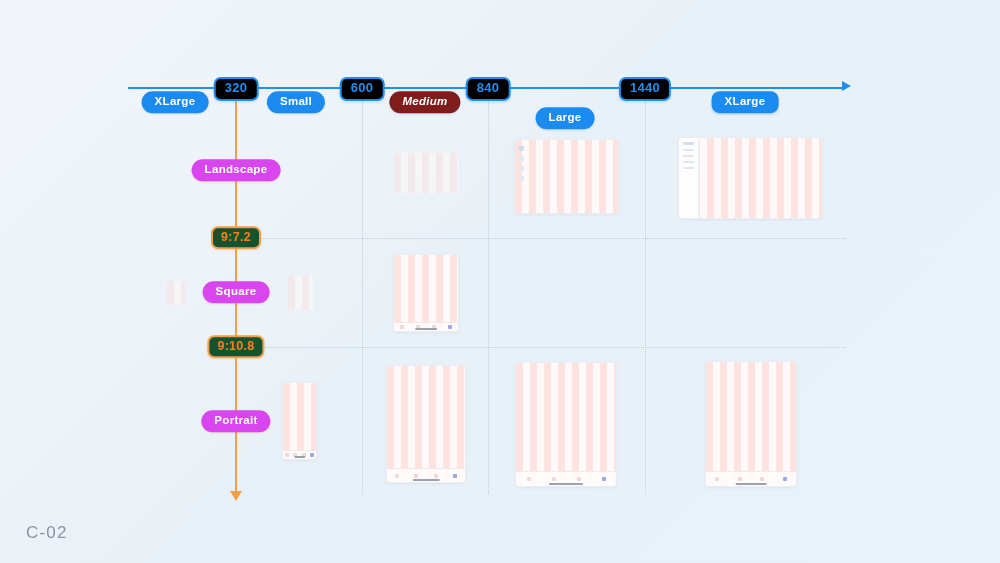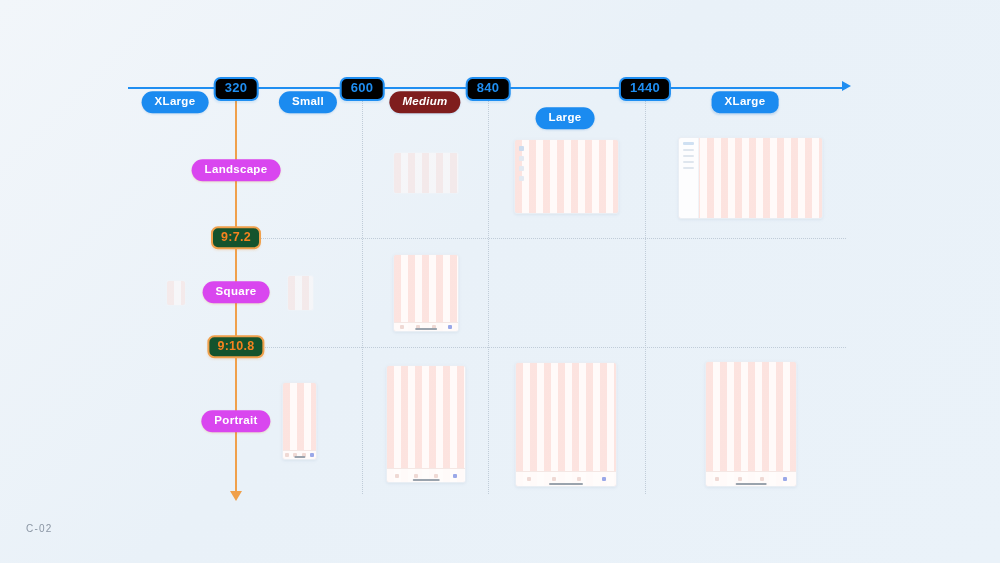--- a/index.html
+++ b/index.html
@@ -12,21 +12,21 @@
   }
   #stage{position:absolute;left:0;top:0;width:1000px;height:563px;}
 
   
   .page-title{
     position:absolute;left:26px;top:23px;
     font-size:12.5px;color:#5b6877;letter-spacing:.2px;white-space:nowrap;
   }
   .page-code{
     position:absolute;left:26px;top:523px;
-    font-size:10px;color:#8a95a3;letter-spacing:1.2px;
+    font-size:17px;color:#8a95a3;letter-spacing:1.2px;
   }
 
   
   .vline{
     position:absolute;width:0;border-left:1px dotted #b9c6d3;opacity:.85;
   }
   .hline{
     position:absolute;height:0;border-top:1px dotted #b9c6d3;opacity:.85;
   }
 
@@ -216,21 +216,21 @@
           <s></s>
           <s></s>
           <s></s>
           <s class="on"></s>
         </div>
         <div class="homebar"></div>
       </div>
     </div>
   <div id="pilllayer">
       <div class="sizepill dark" style="left: 175px; top: 102px;">XLarge</div>
-      <div class="sizepill dark" style="left: 296px; top: 102px; margin-left: 12px;">Small</div>
+      <div class="sizepill dark" style="left: 296px; top: 102px;">Small</div>
       <div class="sizepill light" style="left: 425px; top: 102px;">Medium</div>
       <div class="sizepill dark" style="left: 565px; top: 102px; margin-top: 16px;">Large</div>
       <div class="sizepill dark" style="left: 745px; top: 102px; border-radius: 8px;">XLarge</div>
       <div class="bp" style="left: 236px; top: 89px;">320</div>
       <div class="bp" style="left: 362px; top: 89px;">600</div>
       <div class="bp" style="left: 488px; top: 89px; text-align: right;">840</div>
       <div class="bp" style="left: 645px; top: 89px;">1440</div>
       <div class="orpill" style="left: 236px; top: 170px;">Landscape</div>
       <div class="orpill" style="left: 236px; top: 292px;">Square</div>
       <div class="orpill" style="left: 236px; top: 421px;">Portrait</div>

